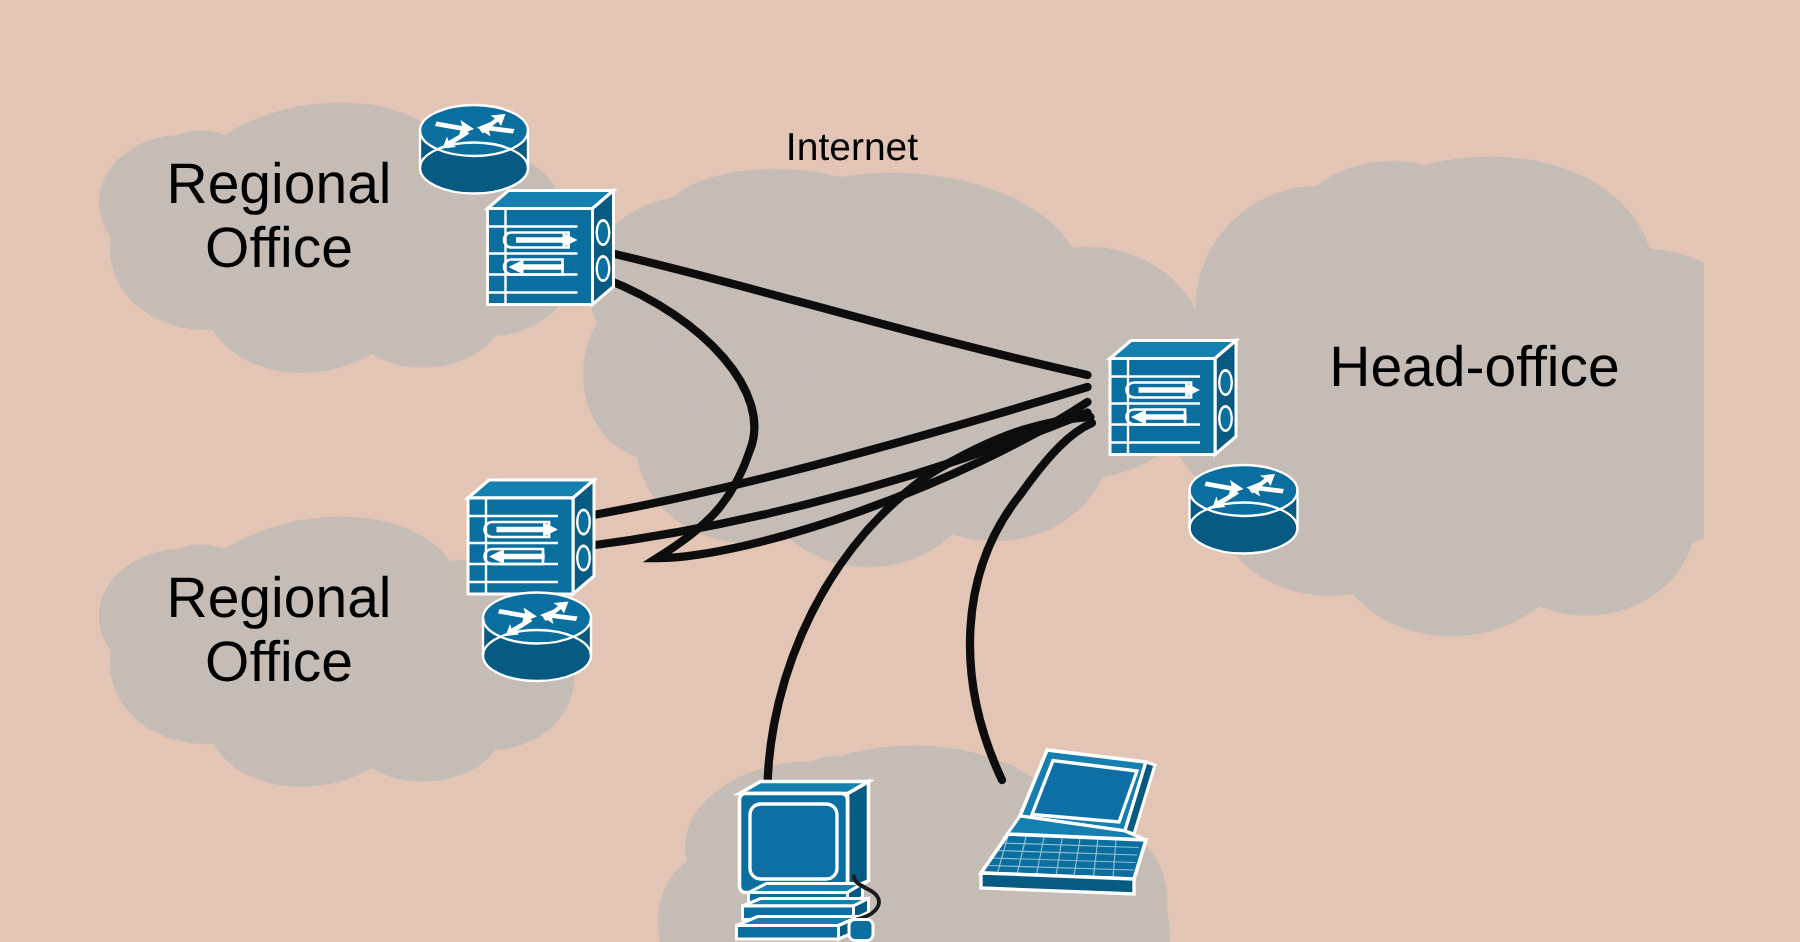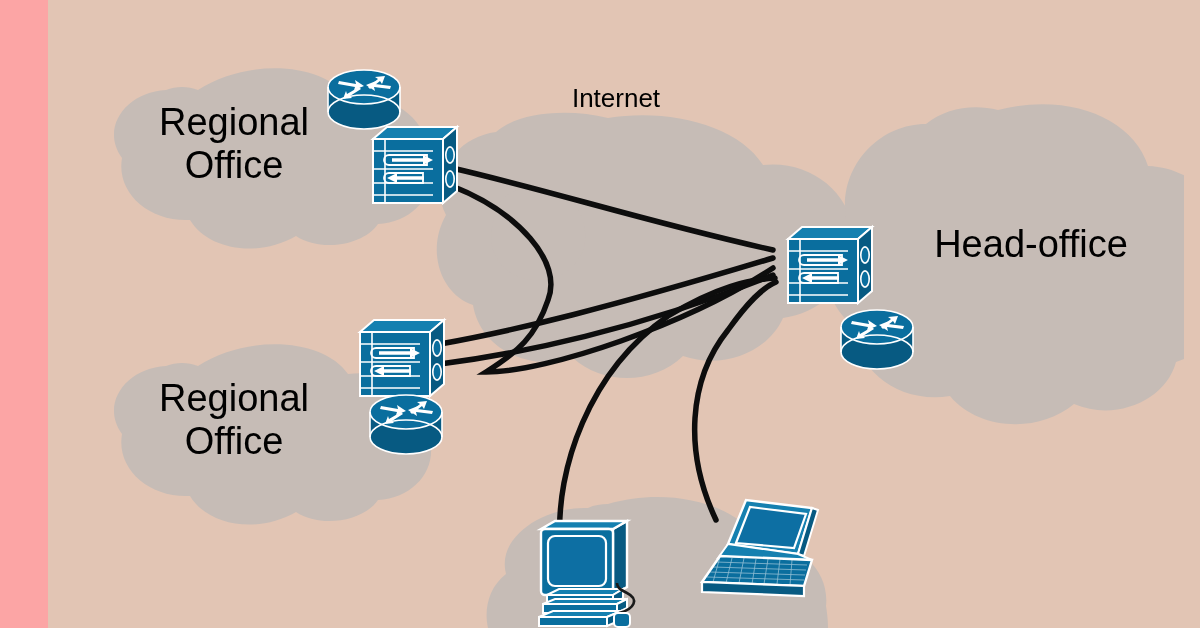--- a/index.html
+++ b/index.html
@@ -5,23 +5,22 @@
   html, body {
     margin: 0;
     padding: 0;
     background: #E2C5B4;
   }
   #canvas {
     position: relative;
     width: 1136px;
     height: 628px;
     overflow: hidden;
-    background: #fca5a5;
+    background: #22c55e;
     font-family: "Liberation Sans", sans-serif;
-    padding-left: 48px;
   }
   #canvas svg {
     display: block;
   }
   .cloud-shape { fill: #C6BCB6; }
   .label-text {
     font-family: "Liberation Sans", sans-serif;
     fill: #000000;
     font-size: 38px;
     text-anchor: middle;

